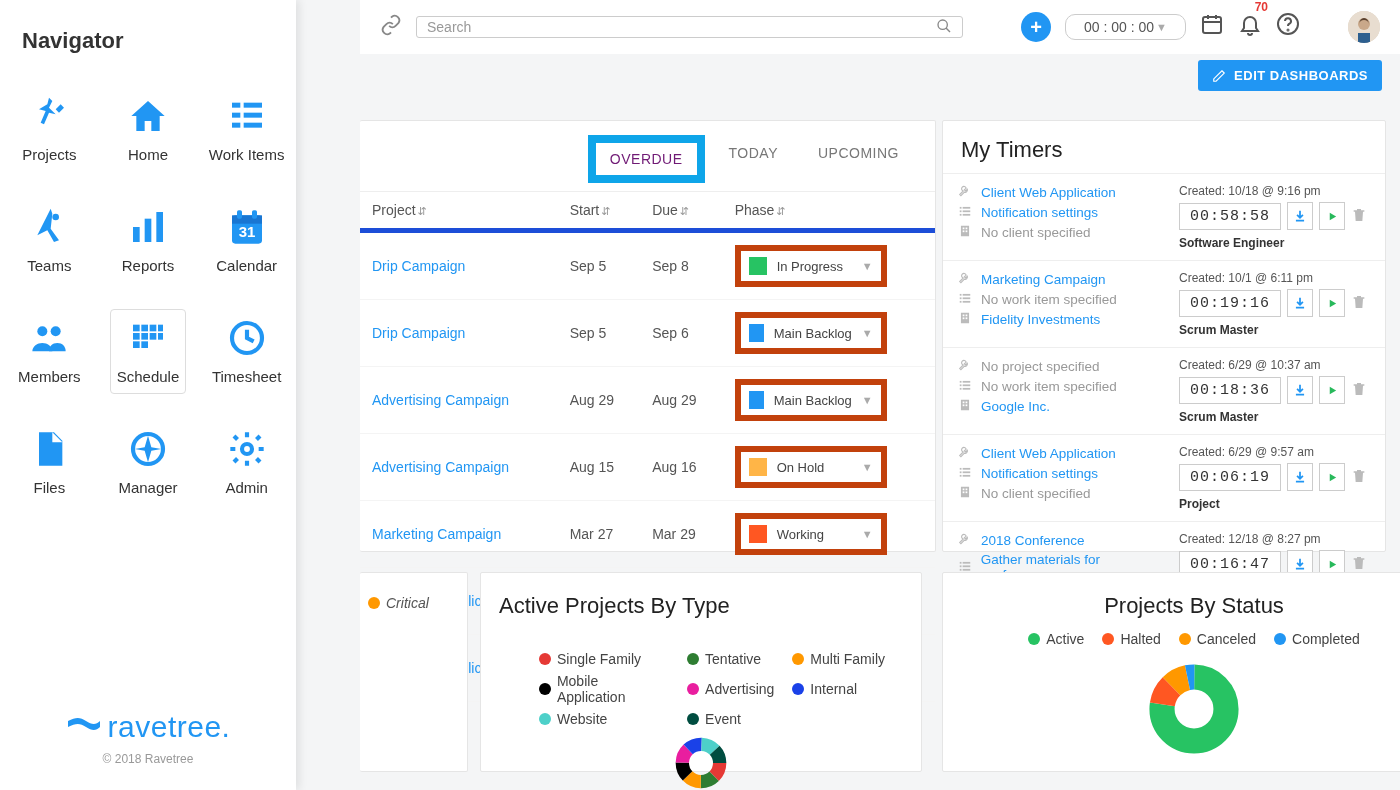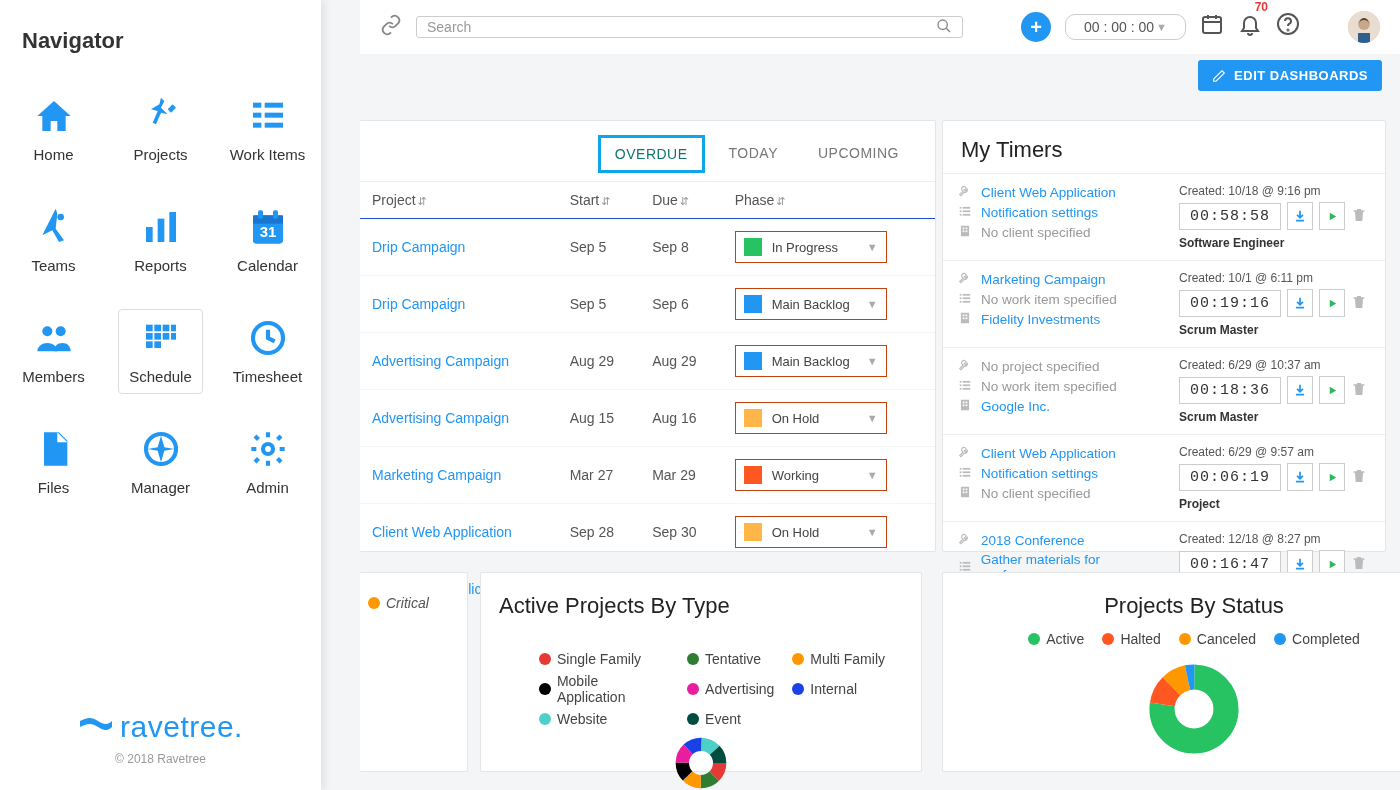--- a/index.html
+++ b/index.html
@@ -1,20 +1,20 @@
 <!DOCTYPE html>
 <html><head>
 <meta charset="utf-8">
 <style>
   * { box-sizing: border-box; margin: 0; padding: 0; font-family: -apple-system, BlinkMacSystemFont, "Segoe UI", Helvetica, Arial, sans-serif; }
   body { background: #f4f5f6; color: #333; font-size: 14px; width: 1400px; height: 790px; overflow: hidden; position: relative; }
   a { color: #2196f3; text-decoration: none; }
 
   
-  .sidebar { position: absolute; left: 0; top: 0; width: 321px; height: 790px; background: #fff; box-shadow: 4px 0 8px rgba(0,0,0,0.08); z-index: 20; display: flex; flex-direction: column; }
+  .sidebar { position: absolute; left: 0; top: 0; width: 296px; height: 790px; background: #fff; box-shadow: 4px 0 8px rgba(0,0,0,0.08); z-index: 20; display: flex; flex-direction: column; }
   .sidebar h1 { font-size: 22px; font-weight: 600; padding: 28px 22px 16px; color: #333; }
   .nav-grid { display: grid; grid-template-columns: repeat(3, 1fr); gap: 28px 0; padding: 18px 0 0; }
   .nav-item { display: flex; flex-direction: column; align-items: center; gap: 10px; cursor: pointer; color: #333; padding: 8px 0; }
   .nav-item.active { outline: 1px solid #ddd; border-radius: 3px; margin: 0 12px; }
   .nav-item .lbl { font-size: 15px; }
   .nav-item svg { width: 40px; height: 40px; }
   .nav-item .ic { color: #2196f3; font-size: 36px; height: 40px; display: flex; align-items: center; justify-content: center; }
   .logo-area { margin-top: auto; text-align: center; padding-bottom: 24px; }
   .logo { color: #2196f3; font-size: 30px; font-weight: 300; letter-spacing: 0.5px; display: flex; align-items: center; justify-content: center; gap: 8px; }
   .logo .wave { width: 34px; height: 24px; }
@@ -41,29 +41,29 @@
   .panel { position: absolute; background: #fff; border: 1px solid #e5e5e5; border-radius: 2px; }
   .panel-over { left: 360px; top: 120px; width: 576px; height: 432px; border-left: none; }
   .panel-timers { left: 942px; top: 120px; width: 444px; height: 432px; }
   .panel-crit { left: 360px; top: 572px; width: 108px; height: 200px; border-left:none;font-style:italic; }
   .panel-apt  { left: 480px; top: 572px; width: 442px; height: 200px; }
   .panel-pbs  { left: 942px; top: 572px; width: 504px; height: 200px; text-align: center; }
 
   
   .tabs { display: flex; gap: 8px; justify-content: flex-end; padding: 14px 20px 8px; }
   .tab { padding: 8px 14px; color: #777; font-size: 14px; font-weight: 500; cursor: pointer; letter-spacing: 0.5px; border: 2px solid transparent; }
-  .tab.active { color: #0f766e; border: 3px solid #0ea5e9; margin-left: 9px; }
+  .tab.active { color: #701a75; border: 8px solid #0ea5e9; margin-left: 9px; }
 
   
   table.tbl { width: 100%; border-collapse: collapse; font-size: 14px; }
-  table.tbl th { text-align: left; font-weight: 500; color: #555; padding: 10px 12px; border-bottom: 1px solid #1d4ed8; border-top: 1px solid #eee; }
+  table.tbl th { text-align: left; font-weight: 500; color: #555; padding: 10px 12px; border-bottom: 5px solid #1d4ed8; border-top: 1px solid #eee; }
   table.tbl td { padding: 12px 12px; border-bottom: 1px solid #f4f4f4; color: #555; white-space: nowrap; }
   .proj-link { color: #2196f3; }
   .sort { color: #999; font-size: 11px; margin-left: 2px; }
-  .phase-sel { display: flex; align-items: center; gap: 10px; border: 1px solid #c2410c; padding: 6px 8px; width: 152px; background: #fff; }
+  .phase-sel { display: flex; align-items: center; gap: 10px; border: 6px solid #c2410c; padding: 6px 8px; width: 152px; background: #fff; }
   .swatch { width: 18px; height: 18px; }
   .phase-sel .txt { flex: 1; color: #444; font-size: 13px; }
   .chev { color: #aaa; font-size: 11px; }
 
   
   .timers-title { font-size: 22px; padding: 16px 18px 10px; color: #222; }
   .timer-row { display: flex; padding: 10px 14px; border-top: 1px solid #eee; gap: 12px; }
   .timer-info { flex: 1; display: flex; flex-direction: column; gap: 3px; font-size: 13.5px; }
   .timer-info .line { display: flex; align-items: center; gap: 8px; }
   .timer-info .ic { color: #bbb; font-size: 14px; width: 16px; text-align: center; }
@@ -93,33 +93,33 @@
 </style>
 </head>
 <body>
 
 <div class="sidebar">
   <h1>Navigator</h1>
   <div class="nav-grid" id="nav-grid">
       <div class="nav-item">
         <span class="ic">
           <svg viewBox="0 0 24 24" fill="#2196f3">
-            <path d="M12 3l10 9h-3v9h-5v-6h-4v6H5v-9H2z"></path>
-          </svg>
-        </span>
-        <span class="lbl">Home</span>
-      </div>
-      <div class="nav-item">
-        <span class="ic">
-          <svg viewBox="0 0 24 24" fill="#2196f3">
             <path d="M14 3l-2 4 4 4-4-1-3 7-2-1 3-7-4-1 5-3 1-4z"></path>
             <path d="M19 5l2 2-3 3-2-2z"></path>
           </svg>
         </span>
         <span class="lbl">Projects</span>
+      </div>
+      <div class="nav-item">
+        <span class="ic">
+          <svg viewBox="0 0 24 24" fill="#2196f3">
+            <path d="M12 3l10 9h-3v9h-5v-6h-4v6H5v-9H2z"></path>
+          </svg>
+        </span>
+        <span class="lbl">Home</span>
       </div>
       <div class="nav-item">
         <span class="ic">
           <svg viewBox="0 0 24 24" fill="#2196f3">
             <rect x="3" y="4" width="5" height="3"></rect>
             <rect x="10" y="4" width="11" height="3"></rect>
             <rect x="3" y="10" width="5" height="3"></rect>
             <rect x="10" y="10" width="11" height="3"></rect>
             <rect x="3" y="16" width="5" height="3"></rect>
             <rect x="10" y="16" width="11" height="3"></rect>

